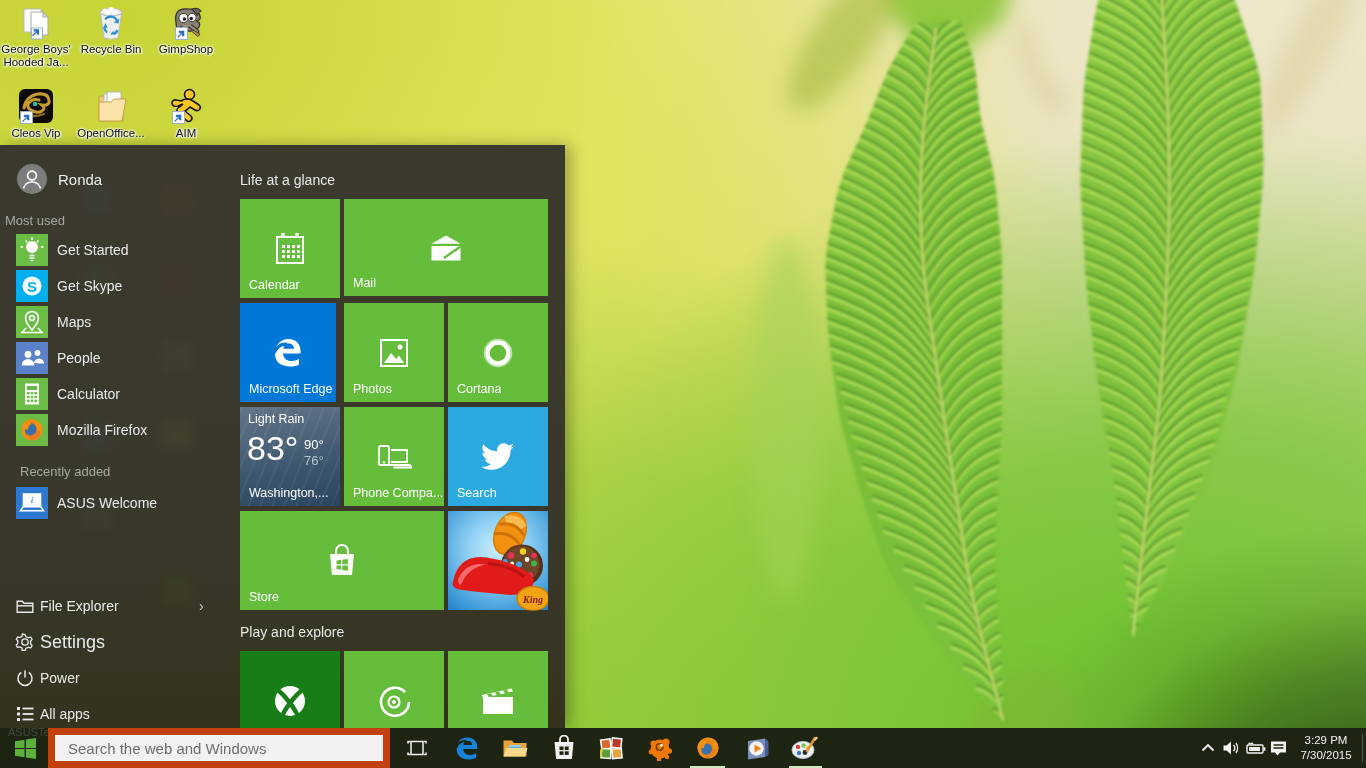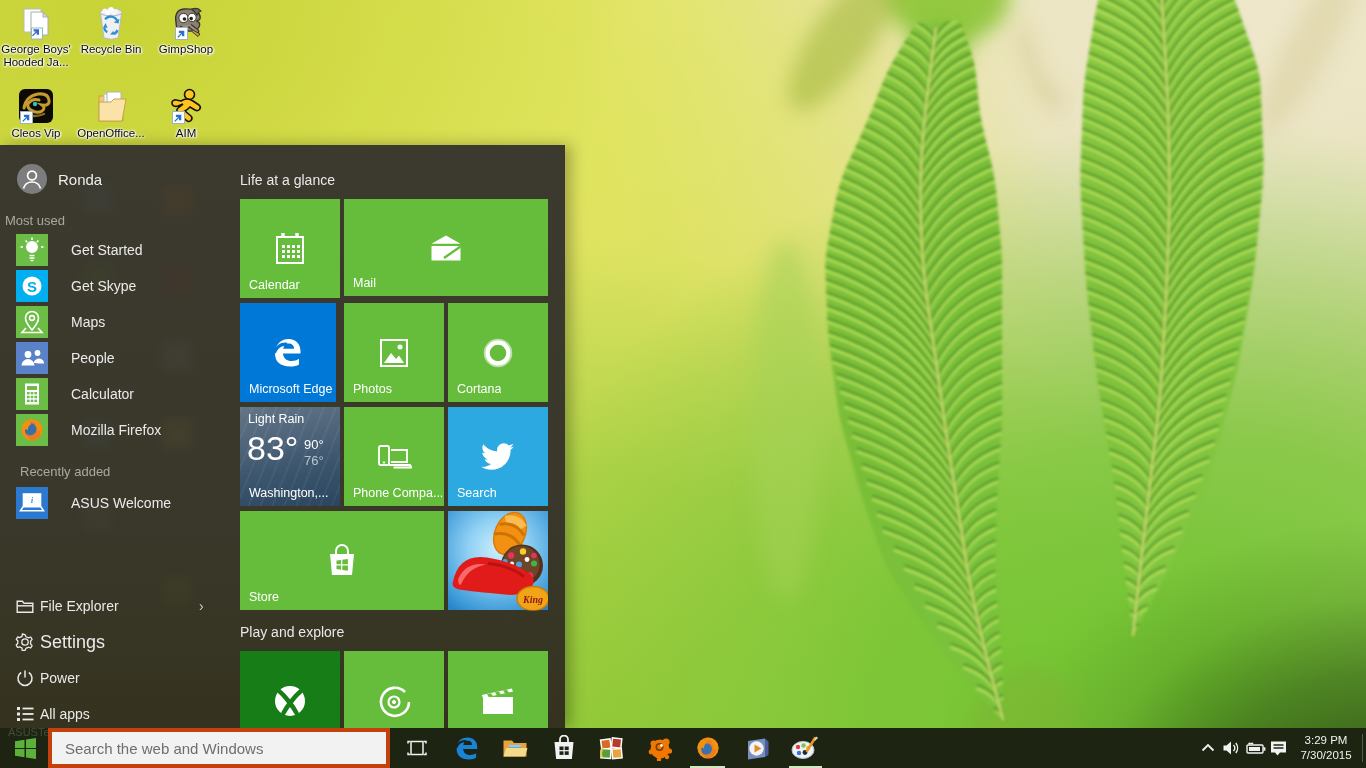--- a/index.html
+++ b/index.html
@@ -18,21 +18,21 @@
  linear-gradient(113deg, #ccd643 0%, #d8dd52 20%, #e2e466 38%, #e6e386 55%, #e7e2a8 72%, #e4dfb4 100%)}
 .dicon{width:76px;text-align:center;color:#0b0b0b;font-size:11.5px;line-height:13px;
  text-shadow:0 0 3px #fff,0 0 3px #fff,0 0 2px #fff,1px 1px 2px #fff}
 .dicon .ig{height:34px;position:relative;margin-bottom:3px}
 .dicon svg{position:absolute;left:50%;transform:translateX(-50%);bottom:0}
 .tile{position:absolute}
 .tile .tl{position:absolute;left:9px;bottom:6px;color:#fff;font-size:12.5px;white-space:nowrap;overflow:hidden;max-width:91px}
 .tile svg{position:absolute;left:50%;top:50%;transform:translate(-50%,-50%)}
 .mitem{position:absolute;left:0;width:565px;height:36px}
 .mtile{position:absolute;left:16px;top:2px;width:32px;height:32px}
-.mtxt{position:absolute;left:71px;top:50%;transform:translateY(-50%);color:#eaeaea;font-size:14px}
+.mtxt{position:absolute;left:57px;top:50%;transform:translateY(-50%);color:#eaeaea;font-size:14px}
 .shead{position:absolute;color:#a9a9a2;font-size:13px}
 .sysico{position:absolute;top:0;height:40px;display:flex;align-items:center;justify-content:center}
 </style></head><body>
 <div id="stage">
 <div id="wall" class="abs"></div>
 
 <div class="dicon abs" style="left:-2px;top:6px">
       <div class="ig">
         <svg width="34" height="34" viewBox="0 0 34 34">
 <rect x="5" y="3" width="17" height="23" fill="#fdfdfd" stroke="#b9bcc0"></rect>
@@ -480,21 +480,21 @@
 <div class="sysico" style="left:13px;width:24px">
         <svg width="21" height="21" viewBox="0 0 21 21">
           <g fill="#5cb13a">
 <path d="M0 3.2 L9.5 1.8 v8.2 H0 Z"></path>
             <path d="M11 1.6 L21 0 v10 H11 Z"></path>
 <path d="M0 11 h9.5 v8.2 L0 17.8 Z"></path>
             <path d="M11 11 H21 v10 L11 19.4 Z"></path>
           </g>
         </svg>
       </div>
-<div class="abs" style="left:48px;top:0;width:342px;height:40px;background:#f2f2f2;border:4px solid #c2410c">
+<div class="abs" style="left:48px;top:0;width:342px;height:40px;background:#f2f2f2;border:7px solid #c2410c">
 <div class="abs" style="left:13px;top:50%;transform:translateY(-50%);color:#6e6e6e;font-size:15px">Search the web and Windows</div>
       </div>
 <div class="sysico" style="left:403px;width:28px">
         <svg width="26" height="22" viewBox="0 0 26 22">
           <g fill="none" stroke="#f2f2f2" stroke-width="1.5">
 <rect x="7" y="4.5" width="12" height="13"></rect>
 <path d="M4 6.5 v-2 h2 M4 15.5 v2 h2 M22 6.5 v-2 h-2 M22 15.5 v2 h-2"></path>
           </g>
         </svg>
       </div>

